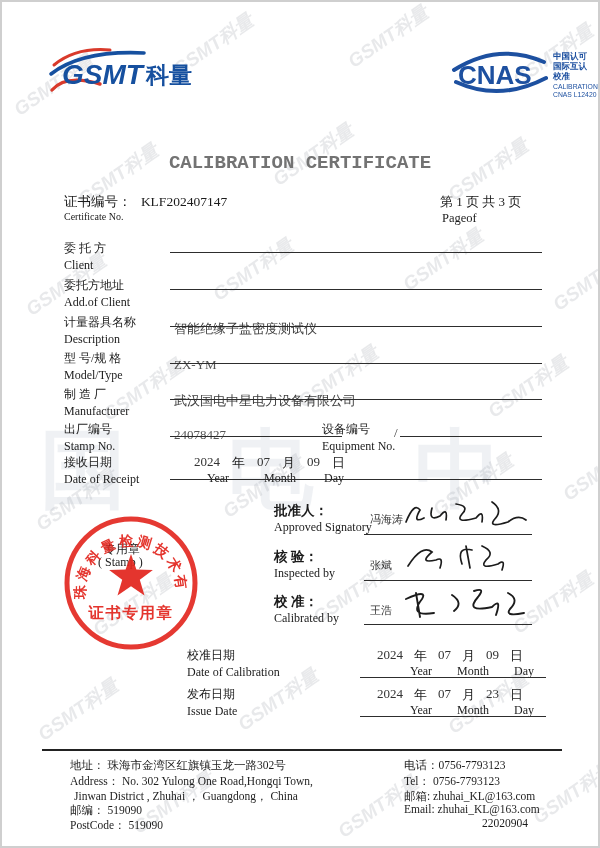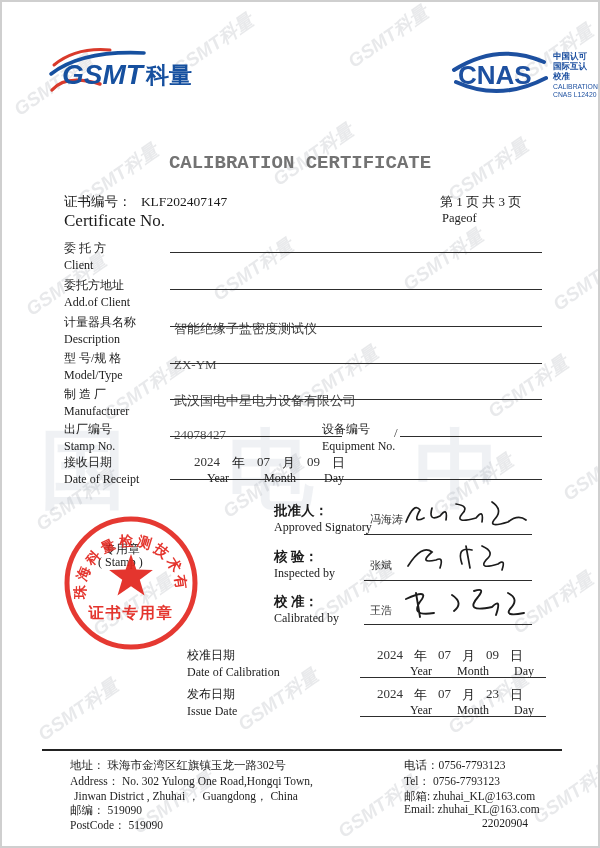--- a/index.html
+++ b/index.html
@@ -34,21 +34,21 @@
     position:absolute;left:0;top:106px;width:100%;text-align:center;z-index:2;
     font-size:36px;font-weight:bold;letter-spacing:10px;color:#111;
   }
   .title-en{
     position:absolute;left:0;top:150px;width:100%;text-align:center;z-index:2;
     font-family:"Liberation Mono","DejaVu Sans Mono",monospace;
     font-size:19px;font-weight:bold;letter-spacing:0px;color:#737373;
   }
   
   .cert-line{position:absolute;left:62px;top:191px;z-index:2;font-size:13.5px;font-weight:normal;}
-  .cert-en{position:absolute;left:62px;top:209px;z-index:2;font-size:17px;}
+  .cert-en{position:absolute;left:62px;top:209px;z-index:2;font-size:10px;}
   .pag-cn{position:absolute;left:438px;top:191px;z-index:2;font-size:13px;}
   .pag-en{position:absolute;left:440px;top:209px;z-index:2;font-size:12.5px;}
   .pag-en .of{}
   
   .lbl-cn{position:absolute;left:62px;z-index:2;font-size:12px;font-weight:normal;white-space:nowrap;}
   .lbl-en{position:absolute;left:62px;z-index:2;font-size:12px;white-space:nowrap;}
   .f-val{position:absolute;left:172px;z-index:2;font-size:13px;color:#3c3c3c;white-space:nowrap;}
   .ul{position:absolute;z-index:2;border-bottom:1.5px solid #2d2d2d;height:0;}
   
   .date-vals{position:absolute;z-index:2;display:flex;gap:12px;font-size:13px;color:#333;}

